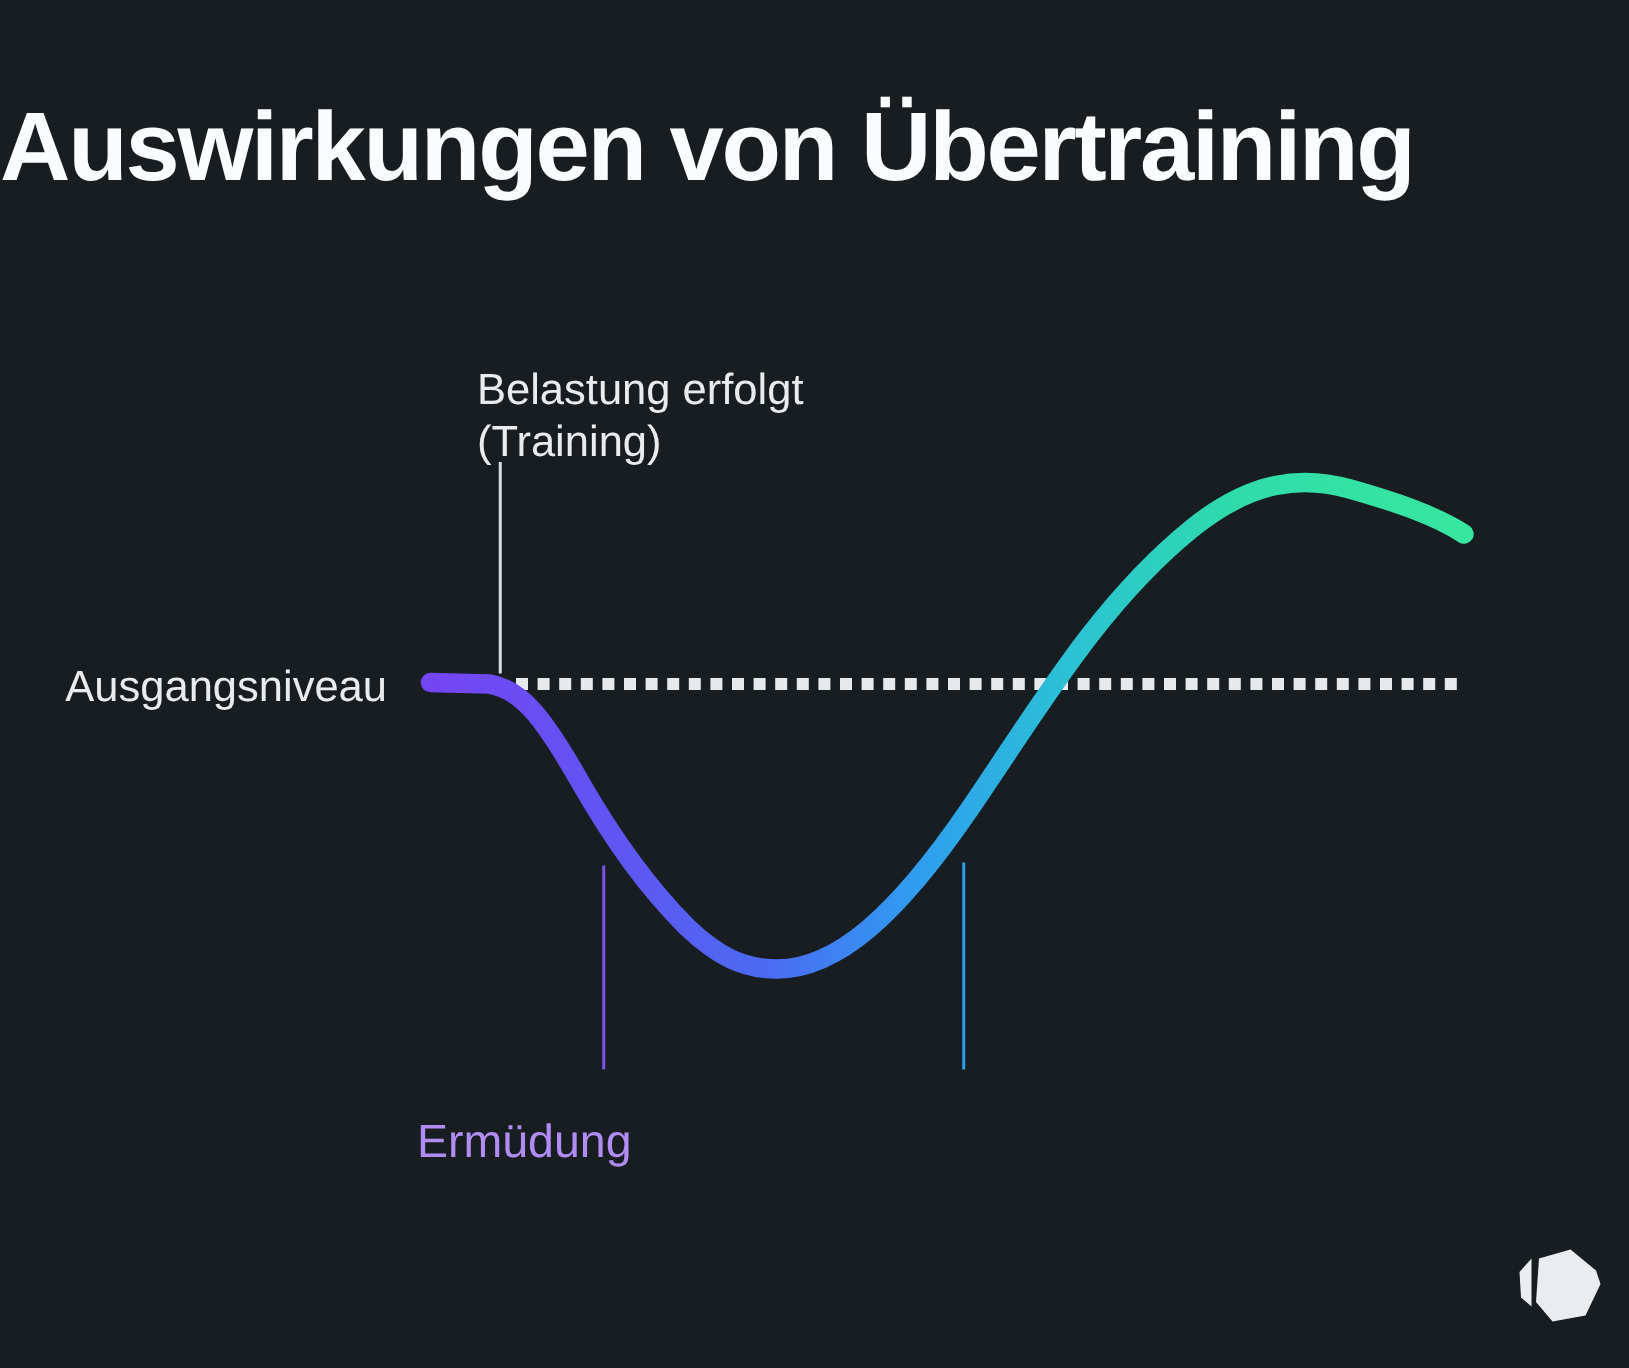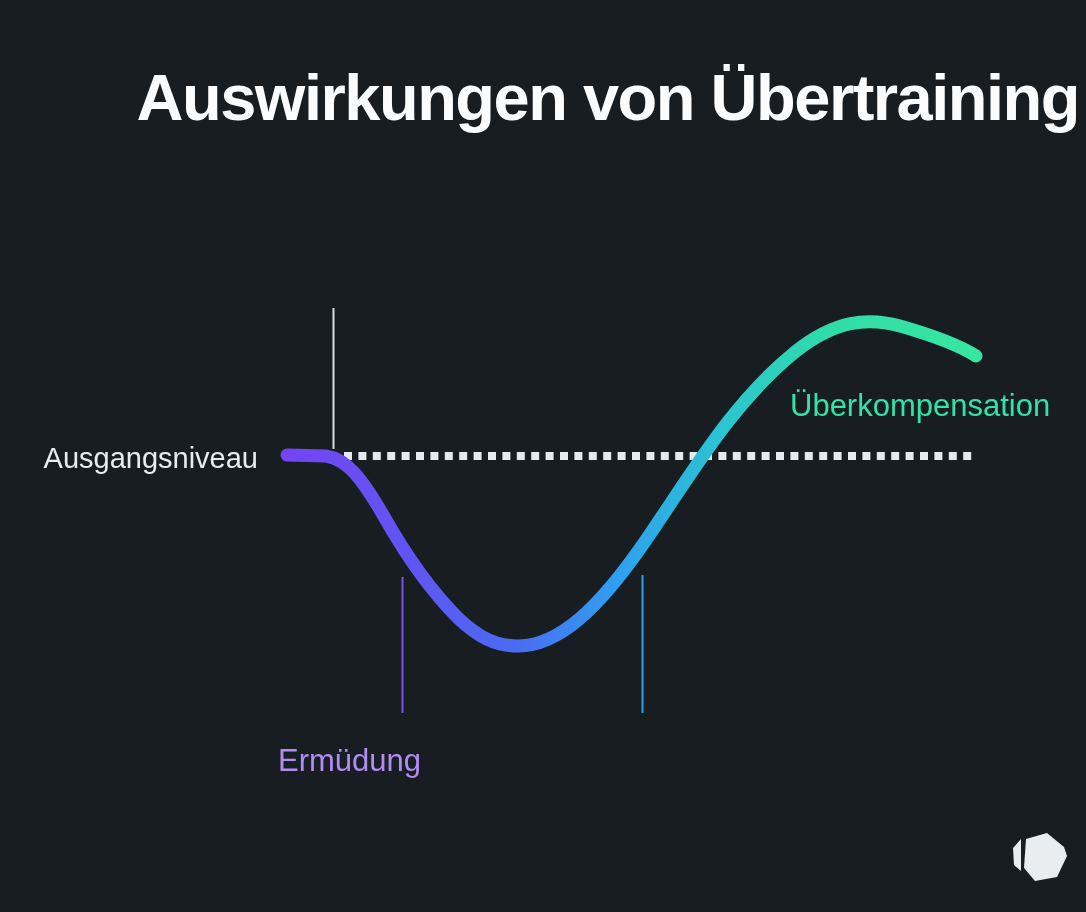--- a/index.html
+++ b/index.html
@@ -10,21 +10,21 @@
     height: 912px;
     background: #171D21;
     overflow: hidden;
     font-family: "Liberation Sans", "DejaVu Sans", sans-serif;
   }
   .title {
     position: absolute;
     top: 60px;
     left: 0;
     width: 1079px;
-    text-align: right;
+    text-align: left;
     font-size: 65px;
     font-weight: 700;
     letter-spacing: -1.5px;
     color: #FBFCFD;
   }
   .chart-svg {
     position: absolute;
     top: 0;
     left: 0;
   }
@@ -84,19 +84,22 @@
     <line x1="402.5" y1="577" x2="402.5" y2="713" stroke-width="2" stroke="#7C52E8"></line>
 
     <line x1="642.5" y1="575" x2="642.5" y2="713" stroke-width="2" stroke="#2B9FE8"></line>
 
     <g>
       <polygon points="1013,848 1021,839 1021,871 1014,865" fill="#E9EDF0"></polygon>
       <polygon points="1026,839 1047,833 1064,847 1067,856 1057,877 1035,881 1024,868" fill="#E9EDF0"></polygon>
     </g>
   </svg>
 
+  <div class="annotation stimulus">
+    <div>Belastung erfolgt</div>
+    <div>(Training)</div>
+  </div>
 
   <div class="annotation baseline-label">Ausgangsniveau</div>
 
   <div class="phase-label fatigue">Ermüdung</div>
-  <div class="phase-label supercomp">Überkompensation</div>
 
 </div>
 
 </body></html>

